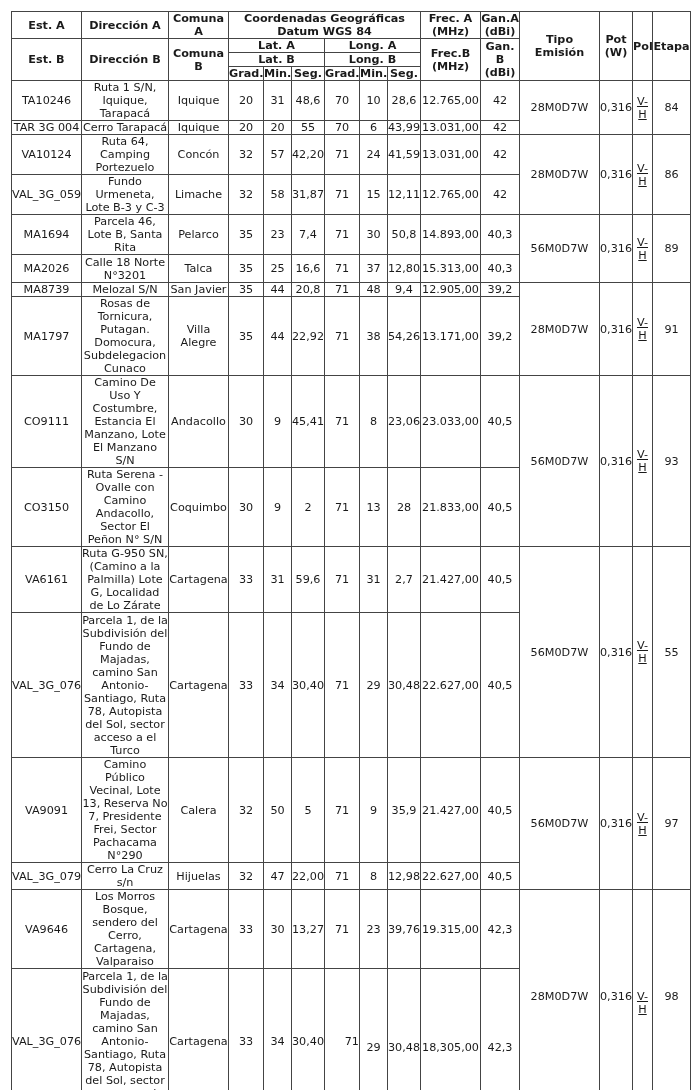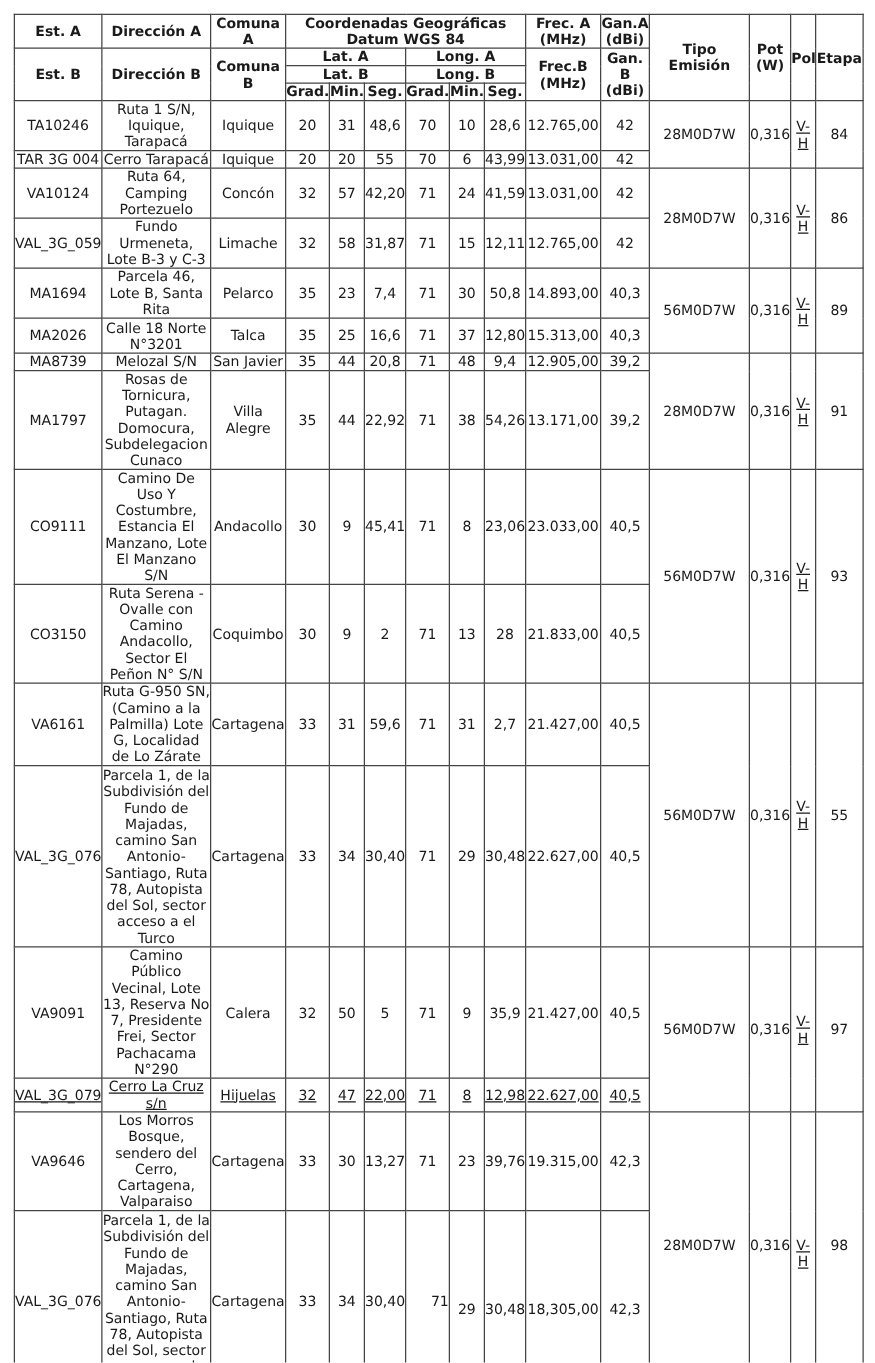--- a/index.html
+++ b/index.html
@@ -272,21 +272,21 @@
         <td>71</td>
         <td>9</td>
         <td>35,9</td>
         <td>21.427,00</td>
         <td>40,5</td>
         <td rowspan="2">56M0D7W</td>
         <td rowspan="2">0,316</td>
         <td rowspan="2" class="c-vh">V-H</td>
         <td rowspan="2">97</td>
       </tr>
-      <tr style="height: 27px; text-decoration: underline;">
+      <tr style="height: 27px;">
         <td>VAL_3G_079</td>
         <td>Cerro La Cruz s/n</td>
         <td>Hijuelas</td>
         <td>32</td>
         <td>47</td>
         <td>22,00</td>
         <td>71</td>
         <td>8</td>
         <td>12,98</td>
         <td>22.627,00</td>

